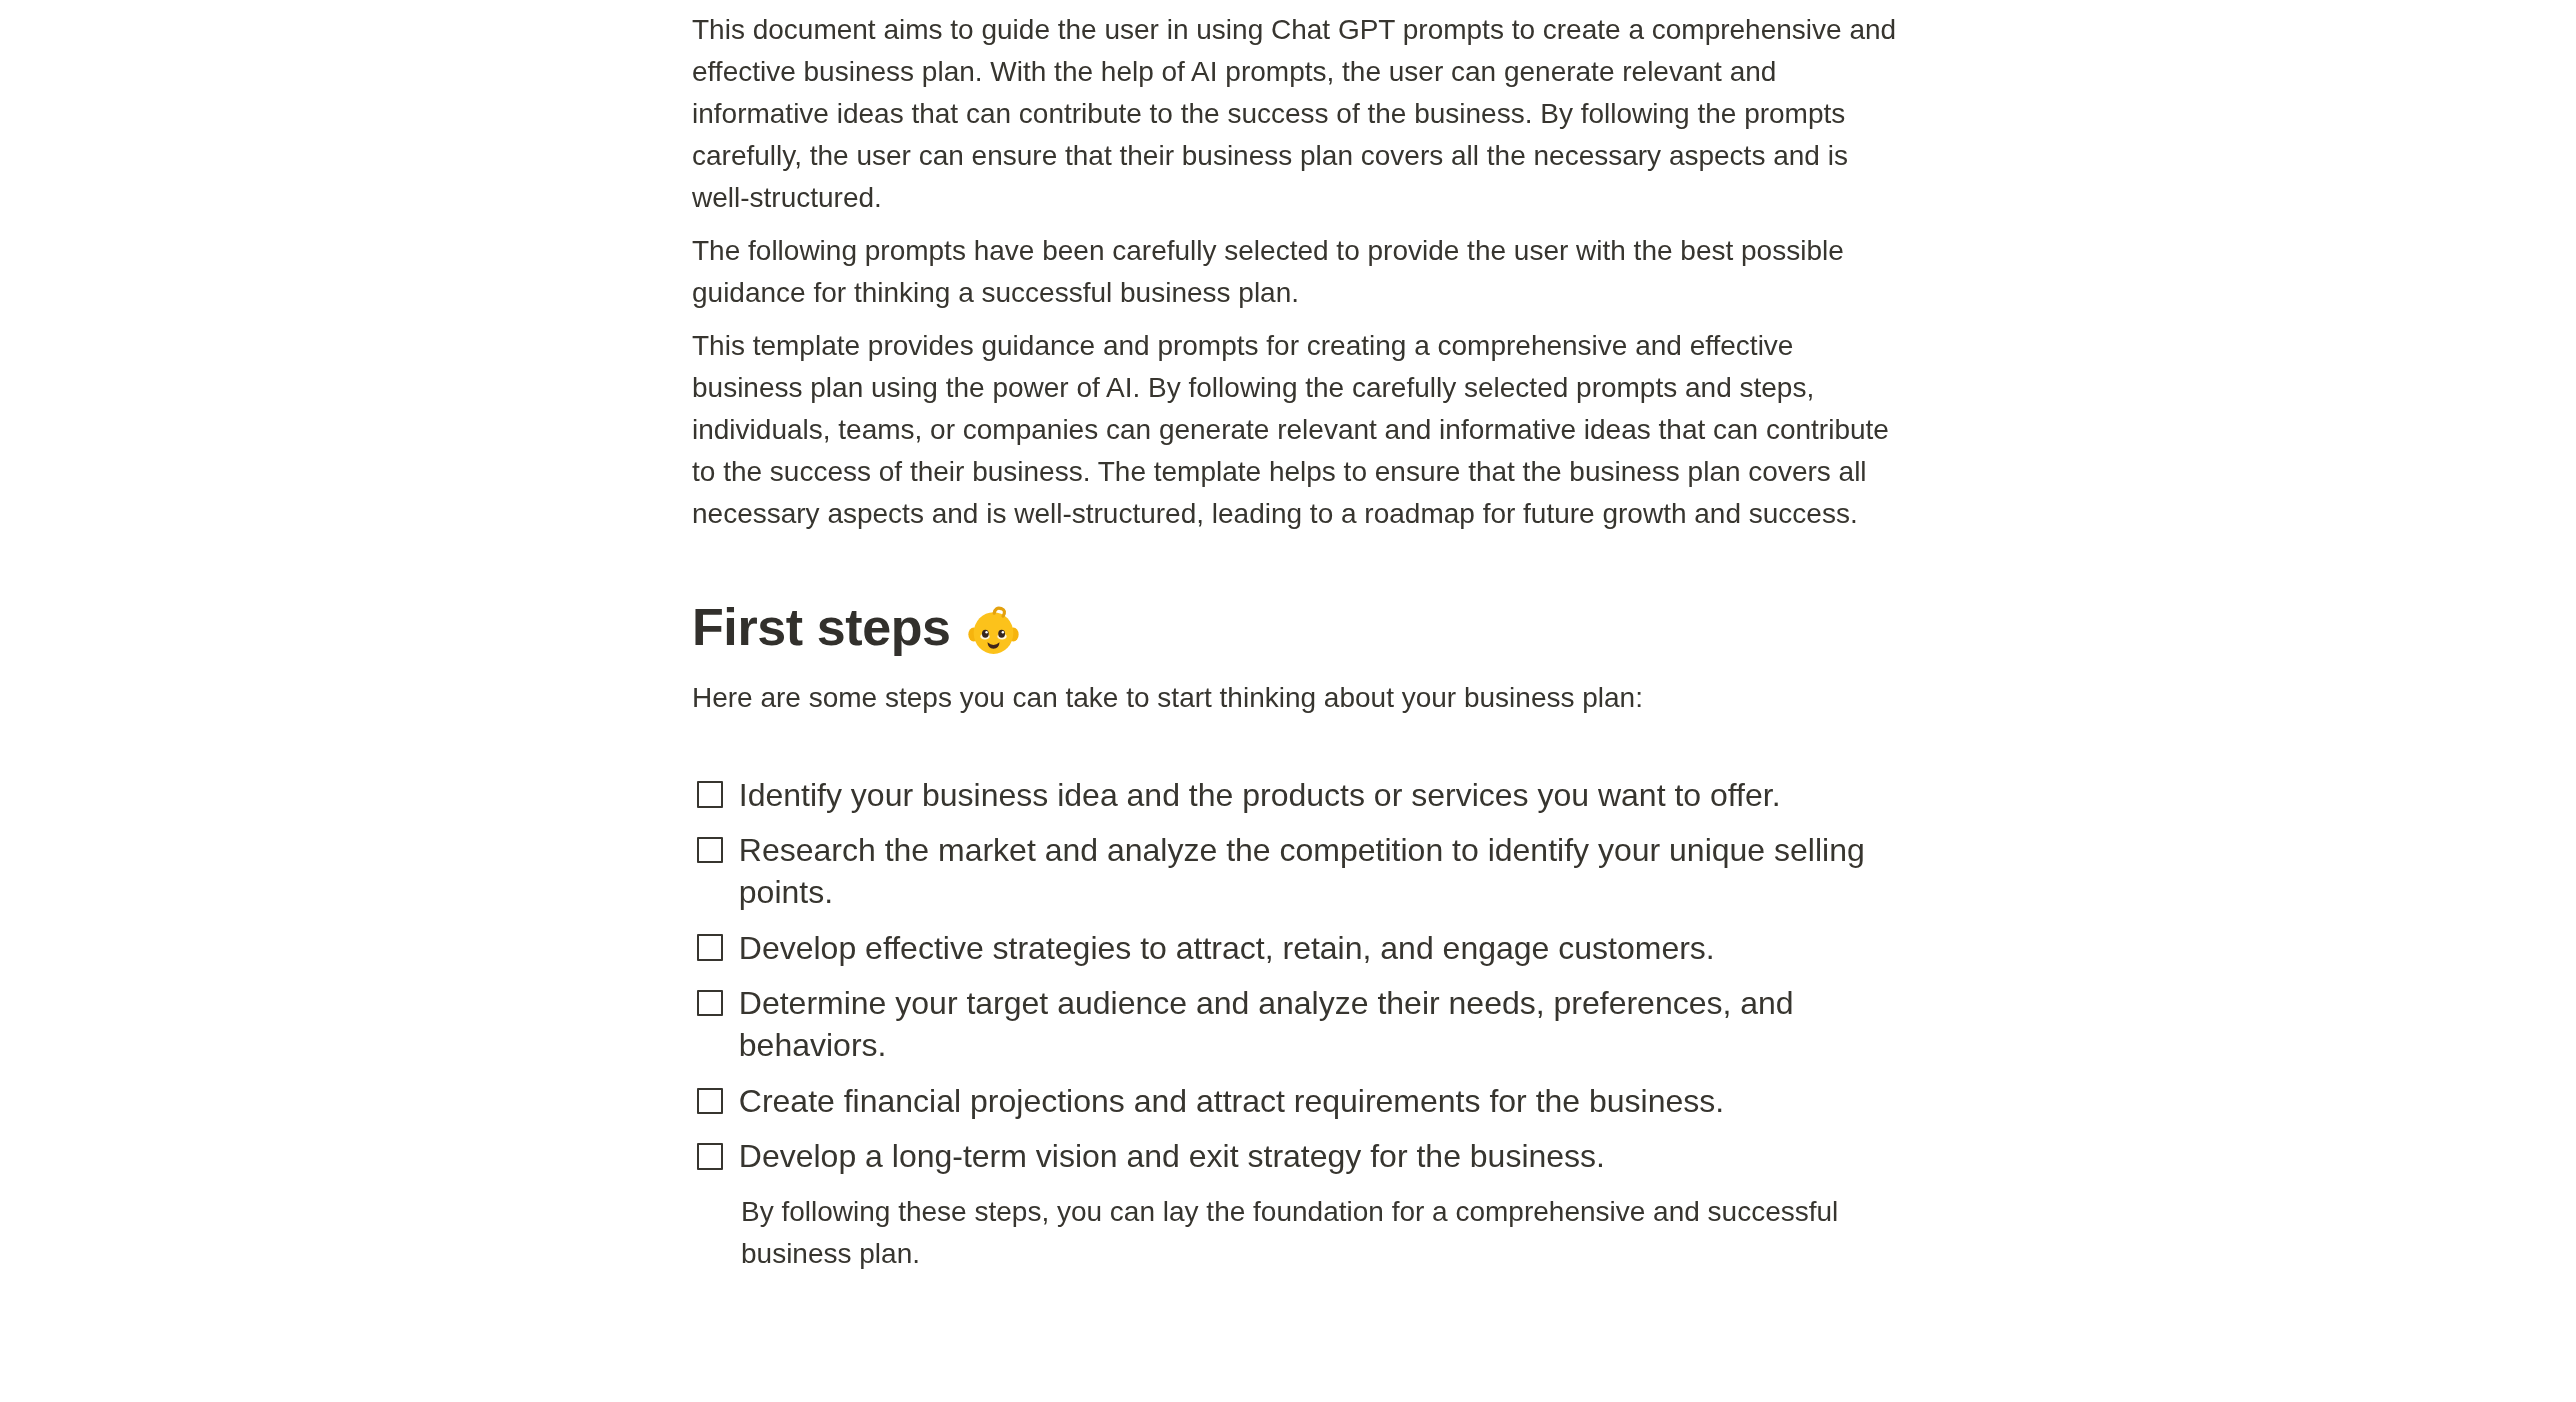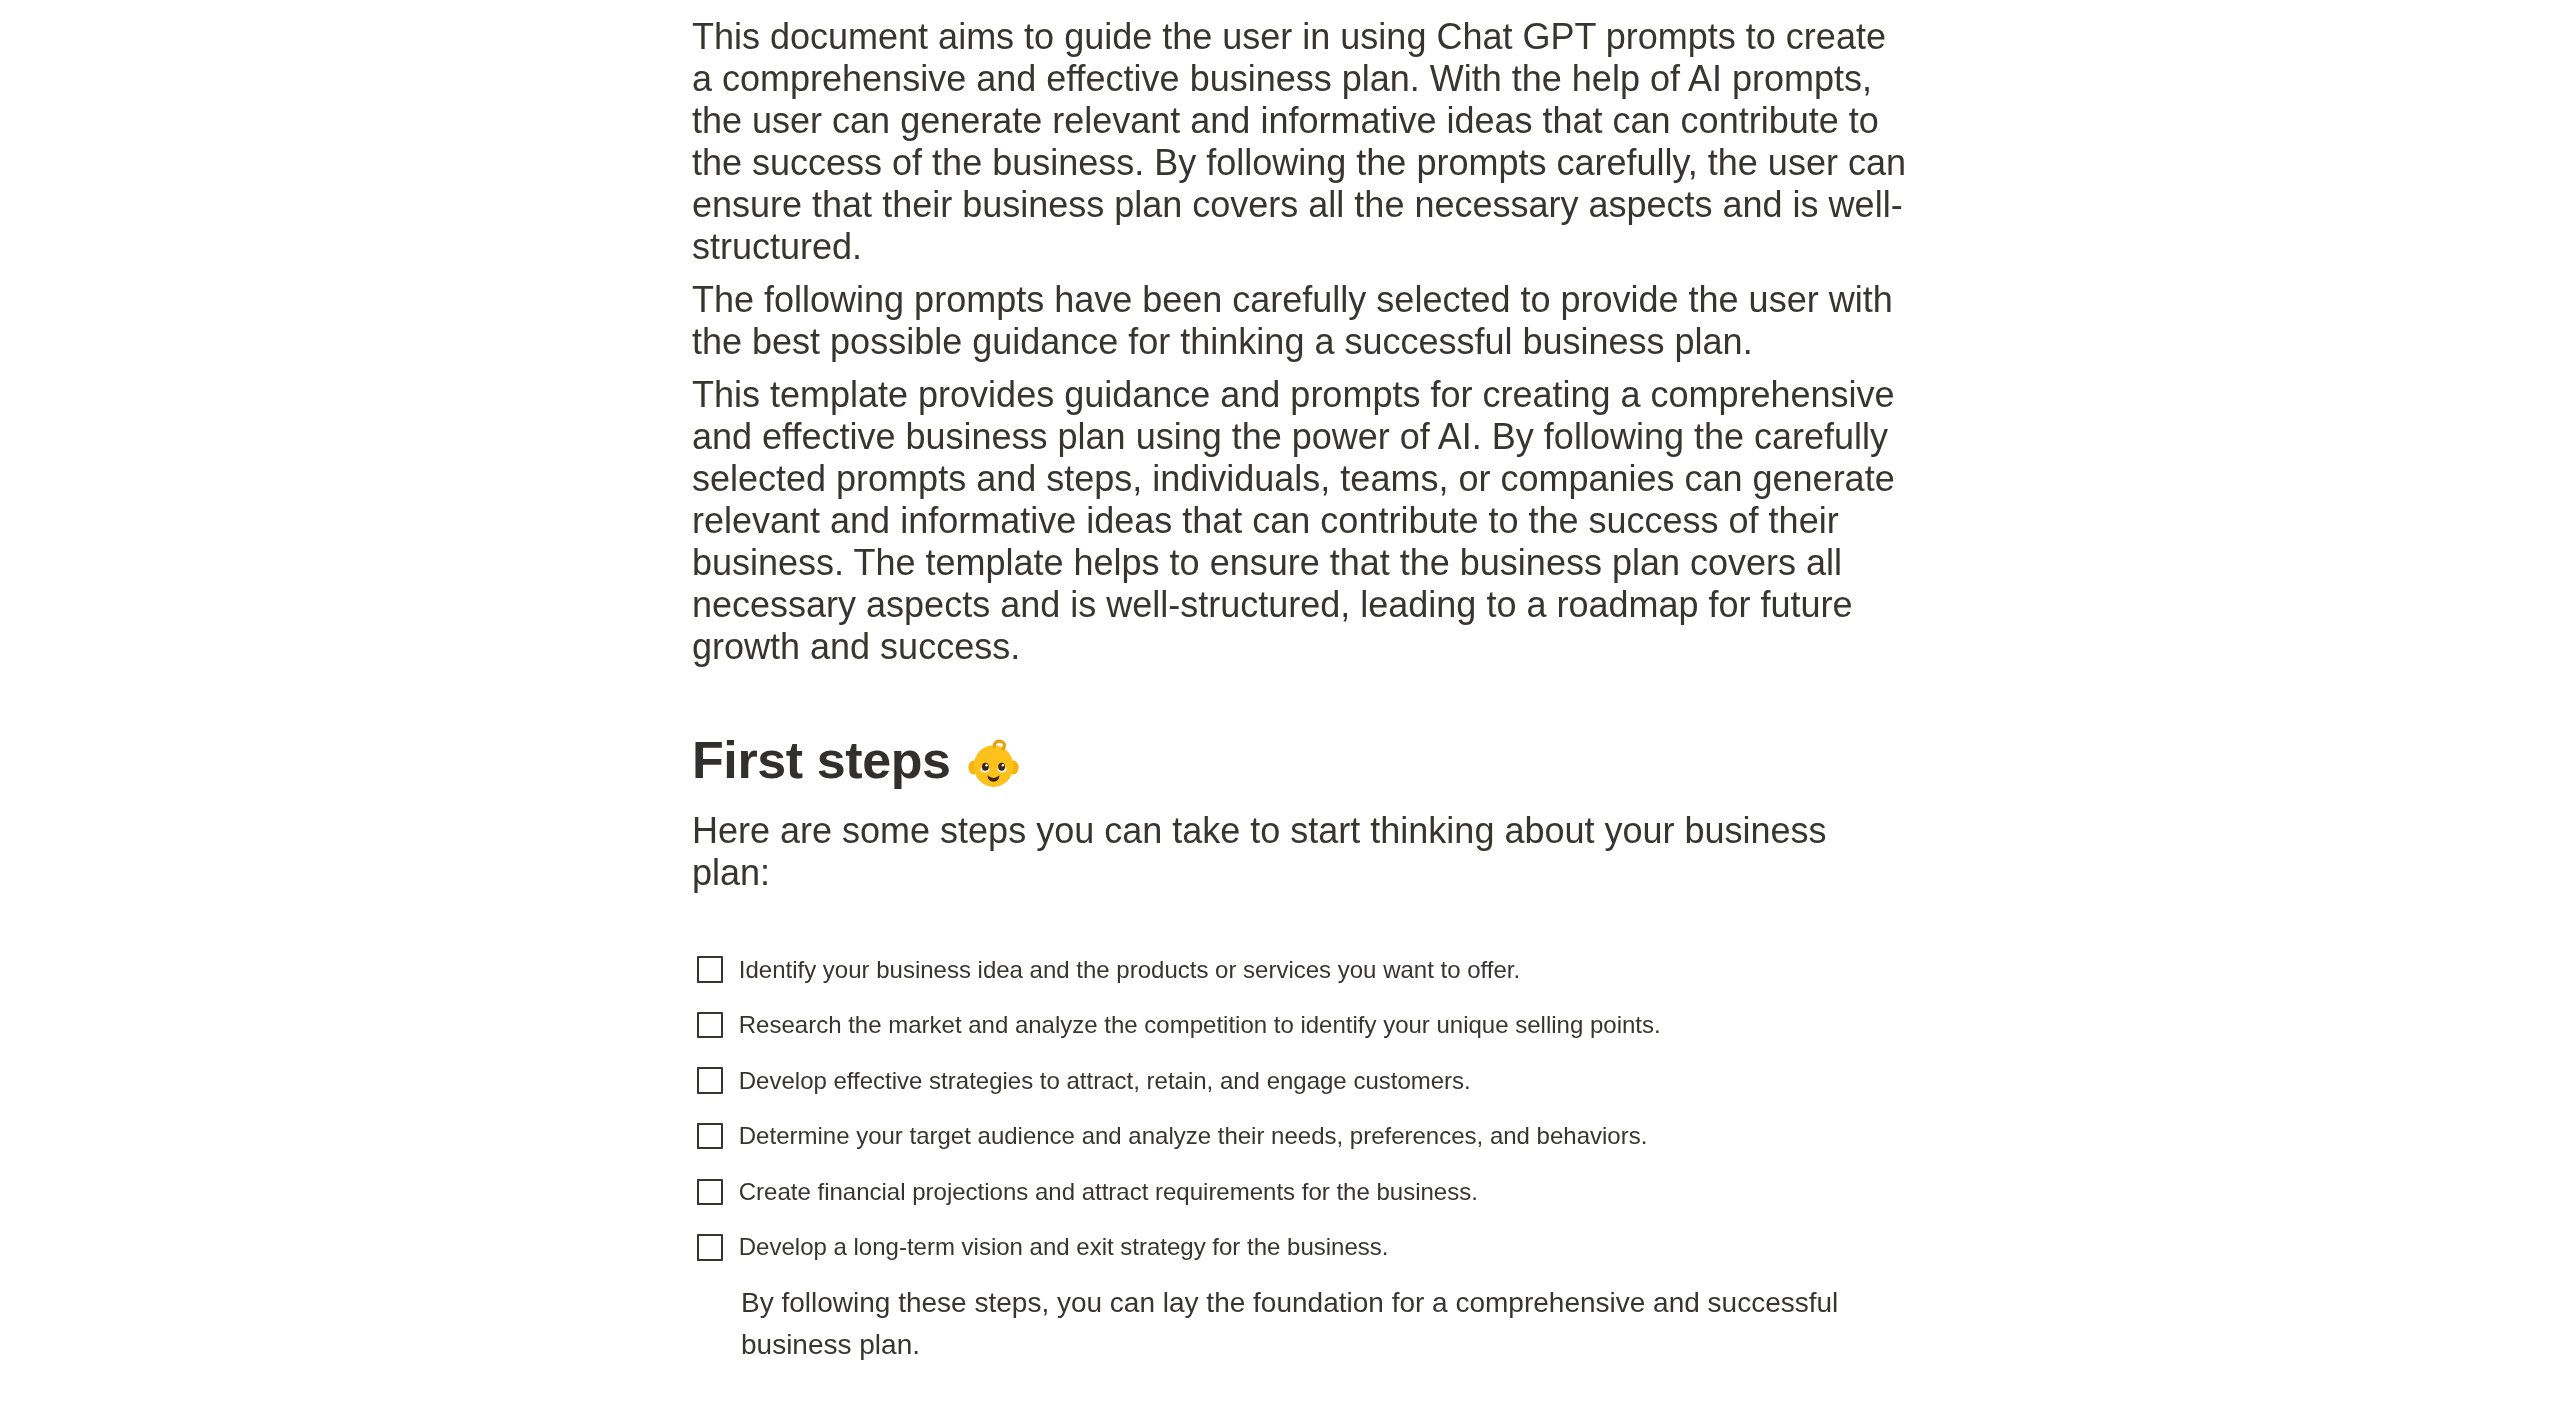--- a/index.html
+++ b/index.html
@@ -23,23 +23,23 @@
   }
   h1.page-title {
     font-size: 70px;
     line-height: 1.25;
     font-weight: 700;
     letter-spacing: -1.3px;
     margin: 0 0 77px 0;
     color: #32302c;
   }
   .para {
-    font-size: 36px;
+    font-size: 28px;
     line-height: 42px;
-    margin: 7px 0 11px 0;
+    margin: 0 0 11px 0;
     font-weight: 400;
   }
   h2.section-heading {
     display: flex;
     align-items: center;
     gap: 17px;
     font-size: 52px;
     line-height: 65px;
     font-weight: 700;
     letter-spacing: -0.4px;
@@ -53,21 +53,21 @@
     display: inline-block;
     position: relative;
     top: 2.6px;
   }
   .todo-list {
     margin-top: 55px;
   }
   .todo {
     display: flex;
     align-items: flex-start;
-    font-size: 24px;
+    font-size: 32px;
     line-height: 42px;
     margin-bottom: 13.6px;
     cursor: default;
   }
   .checkbox {
     flex: none;
     width: 26.4px;
     height: 26.4px;
     border: 2.6px solid #37352f;
     border-radius: 0.9px;

